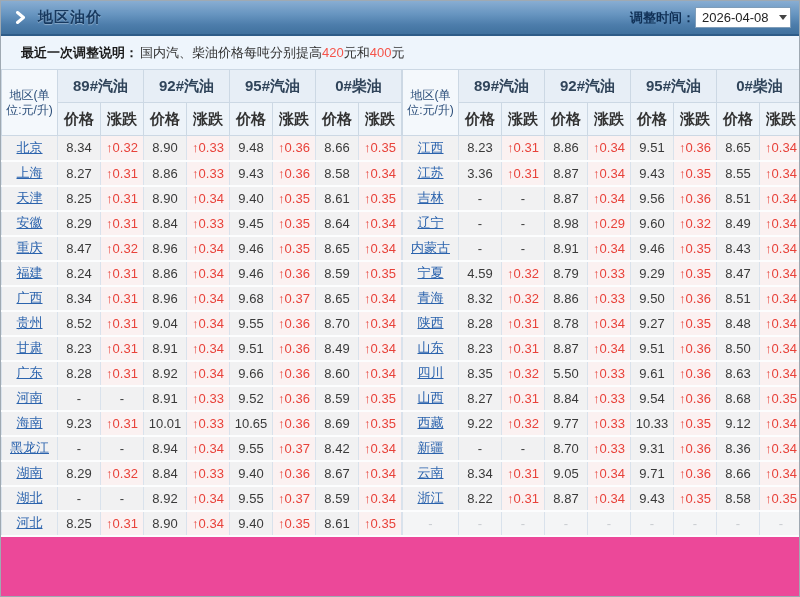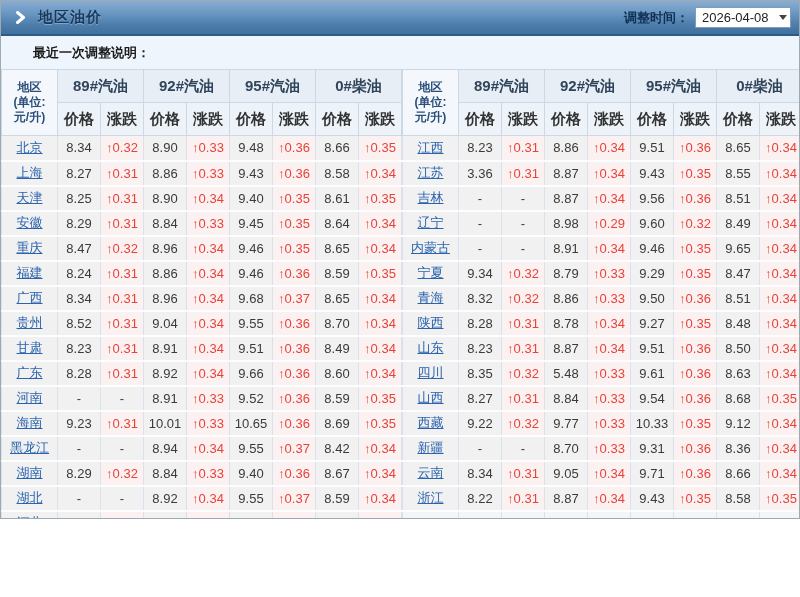--- a/index.html
+++ b/index.html
@@ -1,43 +1,43 @@
 <!DOCTYPE html>
 <html><head>
 <meta charset="utf-8">
 <style>
   * { margin:0; padding:0; box-sizing:border-box; }
   body { width:800px; font-family:"Liberation Sans","DejaVu Sans",sans-serif; background:#fff; }
-  .page { width:800px; height:519px; border:1px solid #9fa9b2; background:#ec4899; overflow:hidden; }
+  .page { width:800px; height:597px; border:1px solid #9fa9b2; background:#ec4899; overflow:hidden; }
 
   
   .titlebar { height:35px; display:flex; align-items:center; padding:0 8px 0 14px;
     background:linear-gradient(180deg,#88add2 0%,#6795c0 40%,#4d7dab 72%,#40719e 100%);
     border-bottom:2px solid #2e5c88; }
   .chev { display:inline-flex; margin-right:12px; }
   .title { font-size:15px; font-weight:bold; color:#17395f; text-shadow:0 1px 1px rgba(255,255,255,.35); letter-spacing:1px; }
-  .tb-right { margin-left:auto; display:flex; align-items:center; gap:6px; }
+  .tb-right { margin-left:auto; display:flex; align-items:center; }
   .adj-label { font-size:13px; font-weight:bold; color:#0f2f55; }
   .selectbox { width:96px; height:21px; background:#fff; border:1px solid #7f9db9;
     display:flex; align-items:center; justify-content:space-between; padding:0 3px 0 6px;
     font-size:13px; color:#222; cursor:pointer; }
   .caret { width:0; height:0; border-left:4px solid transparent; border-right:4px solid transparent; border-top:5px solid #444; }
 
   
-  .notice { height:33px; display:flex; align-items:center; padding-left:32px; font-size:13px;
+  .notice { height:33px; display:flex; align-items:center; padding-left:20px; font-size:13px;
     background:#eef5fc; color:#333; }
   .notice b { color:#1a1a1a; margin-right:2px; }
   .notice .red { color:#f5544a; }
 
   
   .tables { display:flex; }
   table { border-collapse:collapse; width:400px; table-layout:fixed; background:#fff; }
   th, td { text-align:center; overflow:hidden; }
   th { border:1px solid #ccd8e4; height:33px; font-size:15px; }
-  .region-h { background:#f4f8fc; color:#2a4d79; font-weight:bold; font-size:12px; line-height:1.25; padding:0 9px; }
+  .region-h { background:#f4f8fc; color:#2a4d79; font-weight:normal; font-size:12px; line-height:1.25; padding:0 2px; }
   .fuel-h { background:#e7eef6; color:#30445a; font-weight:bold; }
   .sub-h  { background:#edf3f9; color:#333; font-weight:bold; }
   tbody td { height:25px; background:#f1f1f2; border-left:1px solid #d9e2ec; border-right:1px solid #d9e2ec;
     border-top:1px solid #fcfdfe; border-bottom:2px solid #fcfdfe; font-size:13px; color:#3a3a3a; }
   tbody td.up { background:#fbf1f1; color:#e8423a; }
   td.region a { color:#2b63ad; text-decoration:underline; cursor:pointer; font-size:13px;margin-top:8px; }
   tr.faint td { background:#f4f5f6; color:#c9ccd0; }
 </style>
 </head>
 <body>
@@ -55,20 +55,21 @@
       <span class="adj-label">调整时间：</span>
       <div class="selectbox">
         <span>2026-04-08</span>
         <span class="caret"></span>
       </div>
     </div>
   </div>
 
   <div class="notice">
     <b>最近一次调整说明：</b>
+    <span id="notice-body"><span>国内汽、柴油价格每吨分别提高</span><span class="red">420</span><span>元和</span><span class="red">400</span><span>元</span></span>
   </div>
 
   <div class="tables">
     <table>
       <colgroup>
           <col style="width:56px">
           <col span="8" style="width:43px">
         </colgroup>
       <thead id="thead-left">
           <tr>
@@ -338,26 +339,26 @@
             <td class="up">↑0.34</td>
           </tr>
           <tr>
             <td class="region"><a>内蒙古</a></td>
             <td>-</td>
             <td>-</td>
             <td>8.91</td>
             <td class="up">↑0.34</td>
             <td>9.46</td>
             <td class="up">↑0.35</td>
-            <td>9.65</td>
+            <td>8.43</td>
             <td class="up">↑0.34</td>
           </tr>
           <tr>
             <td class="region"><a>宁夏</a></td>
-            <td>9.34</td>
+            <td>4.59</td>
             <td class="up">↑0.32</td>
             <td>8.79</td>
             <td class="up">↑0.33</td>
             <td>9.29</td>
             <td class="up">↑0.35</td>
             <td>8.47</td>
             <td class="up">↑0.34</td>
           </tr>
           <tr>
             <td class="region"><a>青海</a></td>
@@ -389,21 +390,21 @@
             <td class="up">↑0.34</td>
             <td>9.51</td>
             <td class="up">↑0.36</td>
             <td>8.50</td>
             <td class="up">↑0.34</td>
           </tr>
           <tr>
             <td class="region"><a>四川</a></td>
             <td>8.35</td>
             <td class="up">↑0.32</td>
-            <td>5.48</td>
+            <td>5.50</td>
             <td class="up">↑0.33</td>
             <td>9.61</td>
             <td class="up">↑0.36</td>
             <td>8.63</td>
             <td class="up">↑0.34</td>
           </tr>
           <tr>
             <td class="region"><a>山西</a></td>
             <td>8.27</td>
             <td class="up">↑0.31</td>

